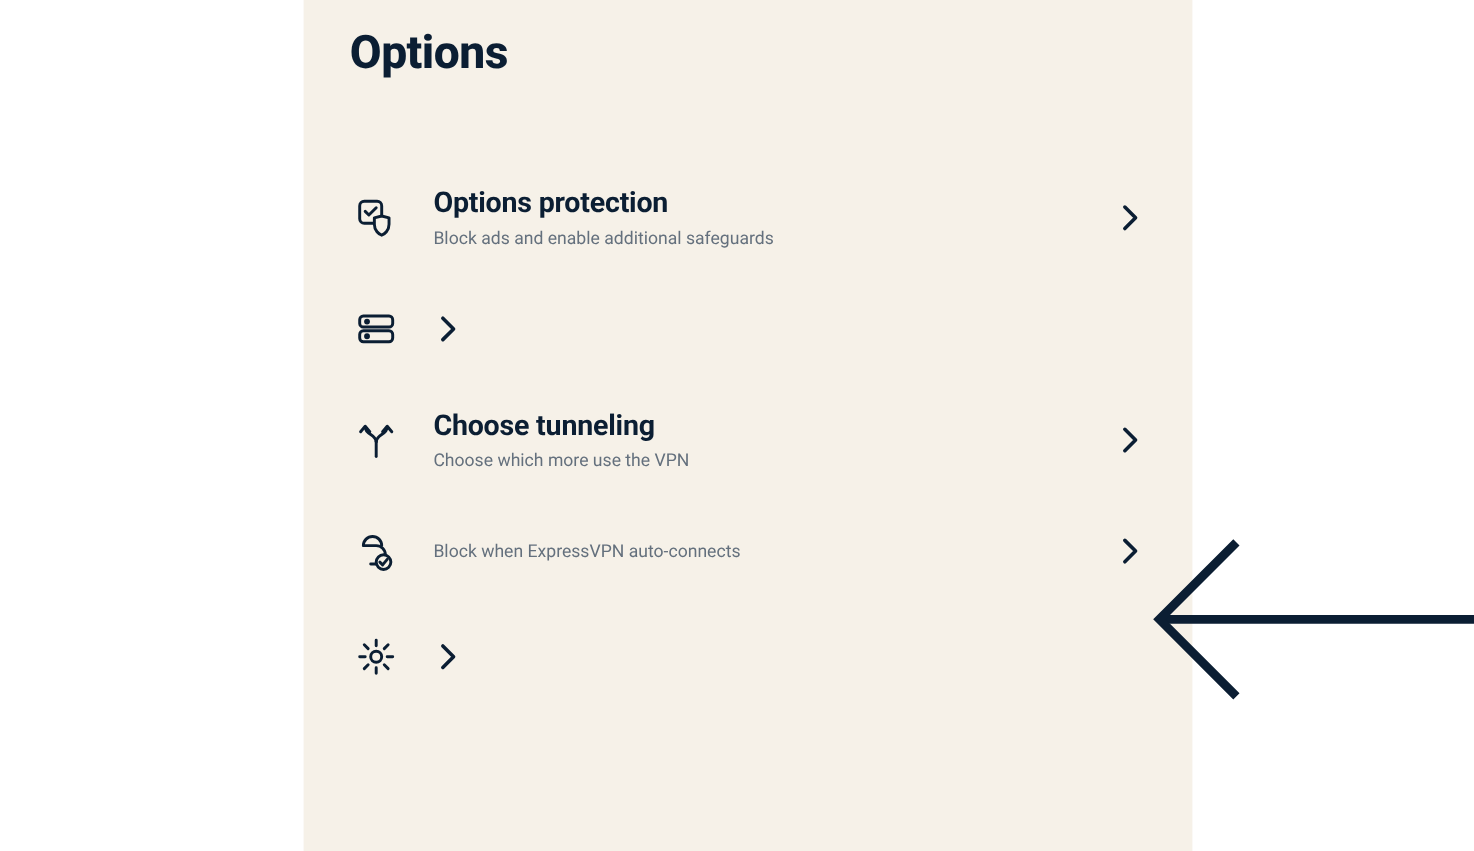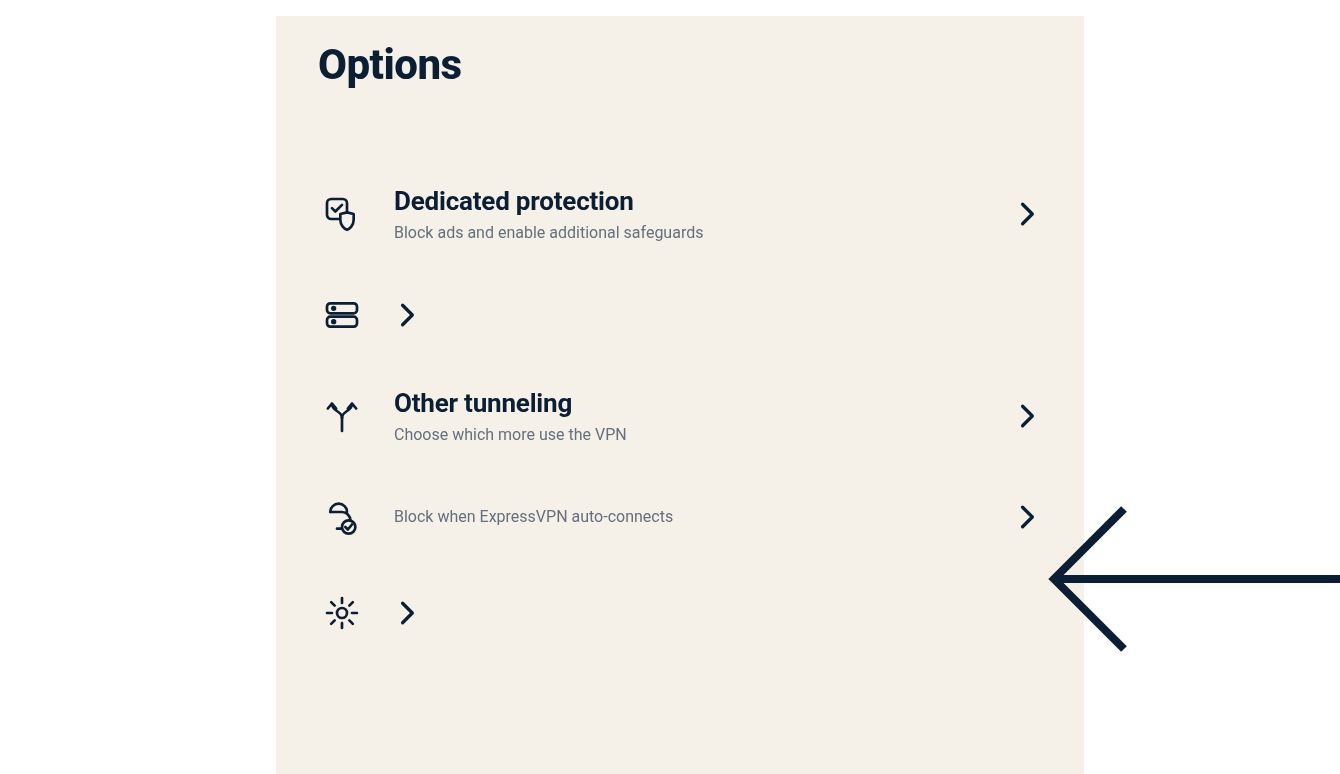--- a/index.html
+++ b/index.html
@@ -6,21 +6,21 @@
   body {
     font-family: -apple-system, BlinkMacSystemFont, "Segoe UI", Roboto, Helvetica, Arial, sans-serif;
     background: #ffffff;
     width: 1340px;
     height: 774px;
     position: relative;
     overflow: hidden;
   }
   .card {
     position: absolute;
-    top: 16px;
+    top: 0;
     left: 0;
     width: 1340px;
     height: 670px;
     background: #ffffff;
     border-radius: 16px;
   }
   .panel {
     position: absolute;
     left: 276px;
     top: 0;
@@ -99,21 +99,21 @@
 
     <div class="option-row">
       <span class="option-icon">
         <svg viewBox="0 0 48 48" fill="none" stroke="currentColor" stroke-width="3.2" stroke-linecap="round" stroke-linejoin="round">
           <rect x="6" y="6" width="24" height="24" rx="5"></rect>
           <path d="M12 17 l4 4 l8 -8"></path>
           <path d="M30 22 l8 2 v7 c0 7 -5 11 -8 12 c-3 -1 -8 -5 -8 -12 v-7 z" fill="#f6f1e8"></path>
         </svg>
       </span>
       <div class="option-body">
-        <div class="option-title">Dedicated protection</div>
+        <div class="option-title">Options protection</div>
         <div class="option-sub">Block ads and enable additional safeguards</div>
       </div>
       <span class="chevron">
         <svg viewBox="0 0 16 24" fill="none" stroke="currentColor" stroke-width="3" stroke-linecap="round" stroke-linejoin="round">
             <path d="M3 3 l9 9 l-9 9"></path>
           </svg>
       </span>
     </div>
 
     <div class="option-row">
@@ -136,21 +136,21 @@
       <span class="option-icon">
         <svg viewBox="0 0 48 48" fill="none" stroke="currentColor" stroke-width="3.2" stroke-linecap="round" stroke-linejoin="round">
           <path d="M24 42 V26"></path>
           <path d="M24 26 C24 18 12 18 12 10"></path>
           <path d="M24 26 C24 18 36 18 36 10"></path>
           <path d="M7 15 l5 -6 l5 6"></path>
           <path d="M31 15 l5 -6 l5 6"></path>
         </svg>
       </span>
       <div class="option-body">
-        <div class="option-title">Other tunneling</div>
+        <div class="option-title">Choose tunneling</div>
         <div class="option-sub">Choose which more use the VPN</div>
       </div>
       <span class="chevron">
         <svg viewBox="0 0 16 24" fill="none" stroke="currentColor" stroke-width="3" stroke-linecap="round" stroke-linejoin="round">
             <path d="M3 3 l9 9 l-9 9"></path>
           </svg>
       </span>
     </div>
 
     <div class="option-row">

